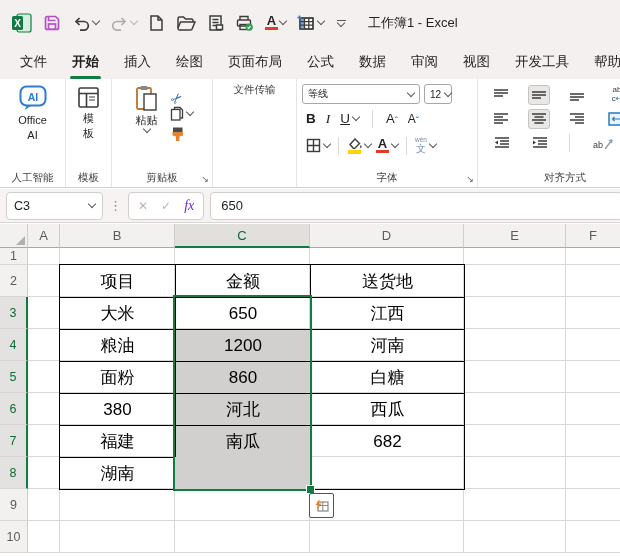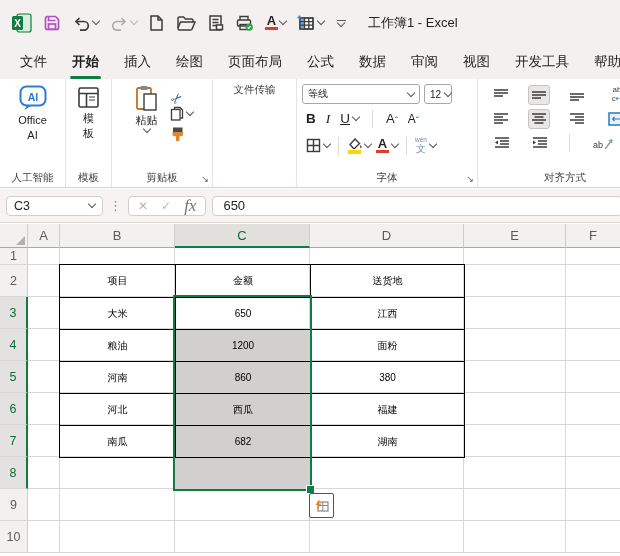--- a/index.html
+++ b/index.html
@@ -48,26 +48,26 @@
   .bluecap{color:#2779bd;font-size:9px;font-weight:bold}
   .alnbtn{width:22px;height:20px;display:flex;align-items:center;justify-content:center;
           border-radius:3px;flex:none}
   .alnbtn.sel{background:#e9e7e5;border:1px solid #c6c4c2;box-sizing:border-box}
   .phon{display:flex;flex-direction:column;align-items:center;line-height:1;color:#6d8bb0}
   .phon .s1{font-size:6.5px}.phon .s2{font-size:10px}
   
   .fxbar{position:absolute;top:189px;left:0;right:0;height:34px;background:#f6f3f2;
          border-bottom:1px solid #d8d5d3;display:flex;align-items:center;padding-left:6px;
          gap:6px;box-sizing:border-box}
-  .fxbox{height:20px;background:#fff;border:1px solid #d2cecc;border-radius:4px;display:flex;
+  .fxbox{height:28px;background:#fff;border:1px solid #d2cecc;border-radius:4px;display:flex;
          align-items:center;box-sizing:border-box}
   .namebox{width:97px;padding:0 7px;font-size:12.5px;justify-content:space-between}
   .fxbtns{padding:0 9px;gap:13px}
   .graymark{color:#b8b6b4;font-size:12px}
-  .fxit{font-style:italic;font-family:"Liberation Serif","DejaVu Serif",serif;font-size:17px;color:#737373}
+  .fxit{font-style:italic;font-family:"Liberation Serif","DejaVu Serif",serif;font-size:14px;color:#6d28d9}
   .valbox{flex:1;margin-right:-2px;padding-left:10px;font-size:13px}
   .dots{color:#8c8a88;font-size:13px;letter-spacing:0}
   
   .sheet{position:absolute;top:224px;left:0;right:0;bottom:0;background:#fff;overflow:hidden}
   .hdr-row{display:flex;height:24px}
   .hd{background:#f3f1f0;border-right:1px solid #cfccca;border-bottom:1px solid #aaa7a5;
       box-sizing:border-box;font-size:13px;color:#5c5b59;display:flex;align-items:center;
       justify-content:center;flex:none}
   .hd.selcol{background:#e2e0dd;color:#0e6b37;border-bottom:2px solid #107c41}
   .corner{position:relative}
@@ -78,21 +78,21 @@
   .gut{width:28px;background:#f3f1f0;border-right:1px solid #cfccca;border-bottom:1px solid #d9d7d5;
        box-sizing:border-box;font-size:12.5px;color:#5c5b59;display:flex;align-items:center;
        justify-content:center;flex:none}
   .gut.selrow{background:#e4e2e0;color:#0e6b37;border-right:2px solid #107c41}
   .c{border-right:1px solid #d9d7d5;border-bottom:1px solid #d9d7d5;box-sizing:border-box;flex:none}
   .cw-a{width:32px}.cw-b{width:115px}.cw-c{width:135px}.cw-d{width:154px}.cw-e{width:102px}
   .cw-f{flex:1;border-right:none}
   
   .tbl{position:absolute;left:59px;top:40px;border:1.5px solid #000;display:grid;
        grid-template-columns:115px 135px 154px;grid-auto-rows:32px;z-index:2;background:transparent}
-  .tc{display:flex;align-items:center;justify-content:center;font-size:10px;color:#000;
+  .tc{display:flex;align-items:center;justify-content:center;font-size:17px;color:#000;
       box-sizing:border-box}
   .tc:not(:nth-child(3n+1)){border-left:1.5px solid #000}
   .tc:nth-child(n+4){border-top:1.5px solid #000}
   .selfill{position:absolute;left:175px;top:105px;width:135px;height:160px;background:#d2d0ce;z-index:1}
   .selborder{position:absolute;left:173px;top:71px;width:139px;height:196px;border:2px solid #107c41;
              box-sizing:border-box;z-index:3;pointer-events:none}
   .handle{position:absolute;left:306px;top:261px;width:7px;height:7px;background:#107c41;
           border:1.5px solid #fff;box-sizing:content-box;z-index:4}
   .qabtn{position:absolute;left:309px;top:269px;width:23px;height:23px;background:#fff;
          border:1px solid #1e7145;border-radius:2px;z-index:4;display:flex;align-items:center;
@@ -544,25 +544,26 @@
     <div class="tc">项目</div>
     <div class="tc">金额</div>
     <div class="tc">送货地</div>
 
     <div class="tc">大米</div>
     <div class="tc">650</div>
     <div class="tc">江西</div>
 
     <div class="tc">粮油</div>
     <div class="tc">1200</div>
+    <div class="tc">河南</div>
+
     <div class="tc">面粉</div>
-
-    <div class="tc">河南</div>
     <div class="tc">860</div>
 
+    <div class="tc">白糖</div>
     <div class="tc">380</div>
     <div class="tc">河北</div>
 
     <div class="tc">西瓜</div>
     <div class="tc">福建</div>
 
     <div class="tc">南瓜</div>
     <div class="tc">682</div>
     <div class="tc">湖南</div>
   </div>

